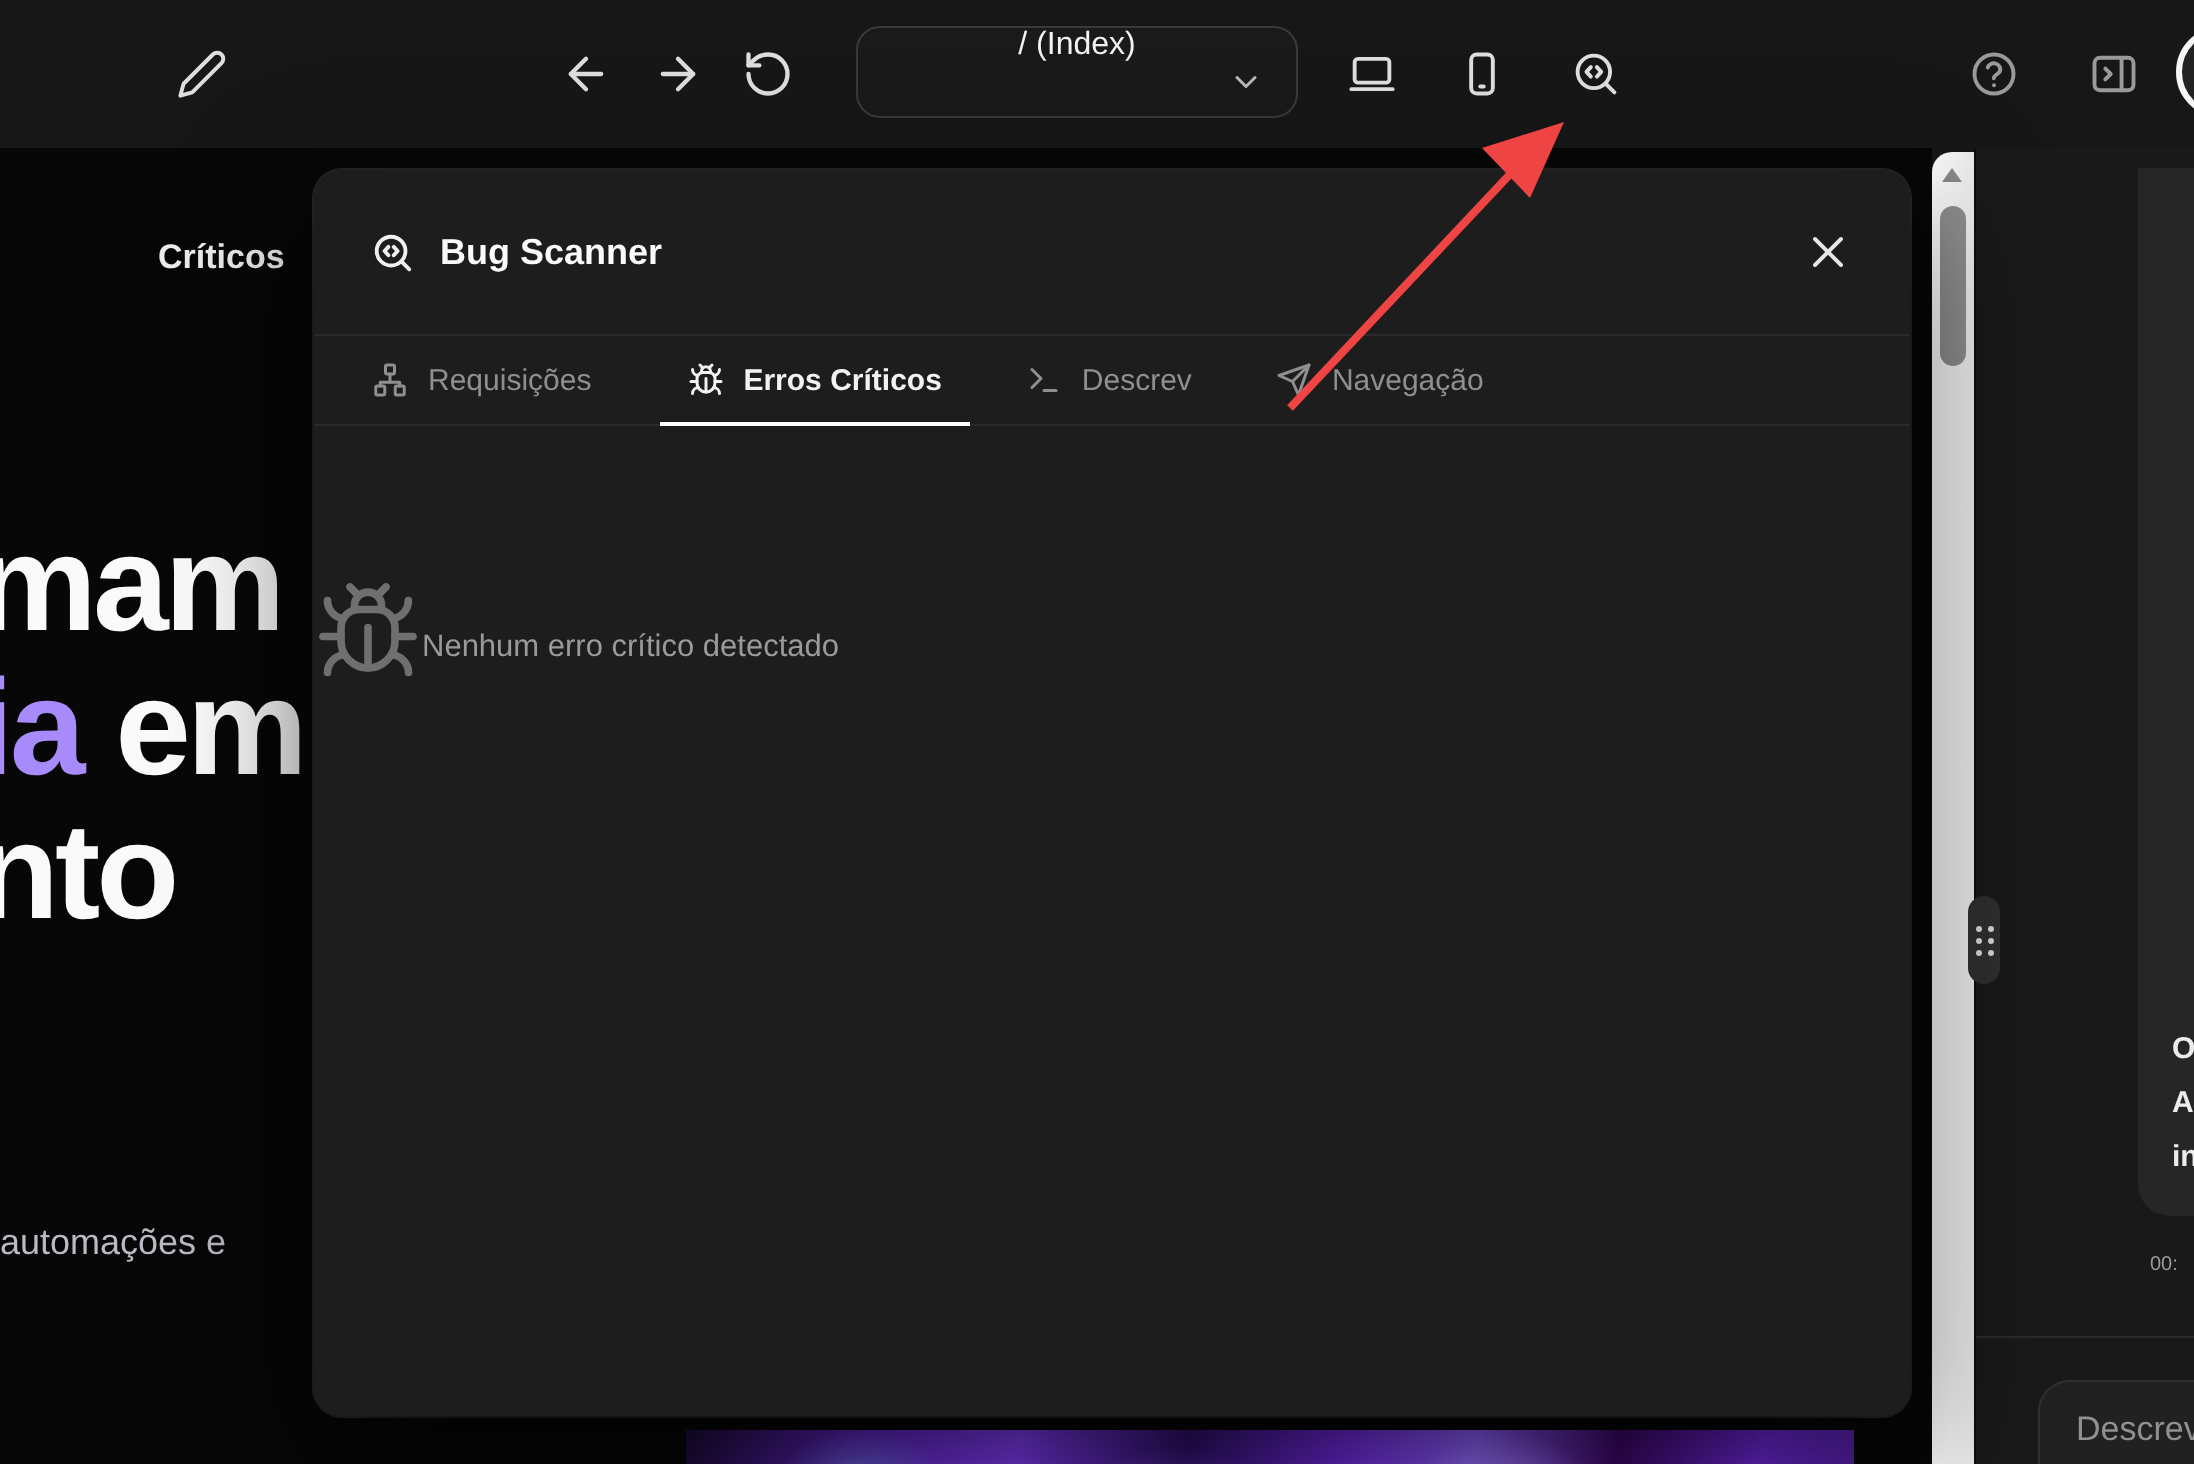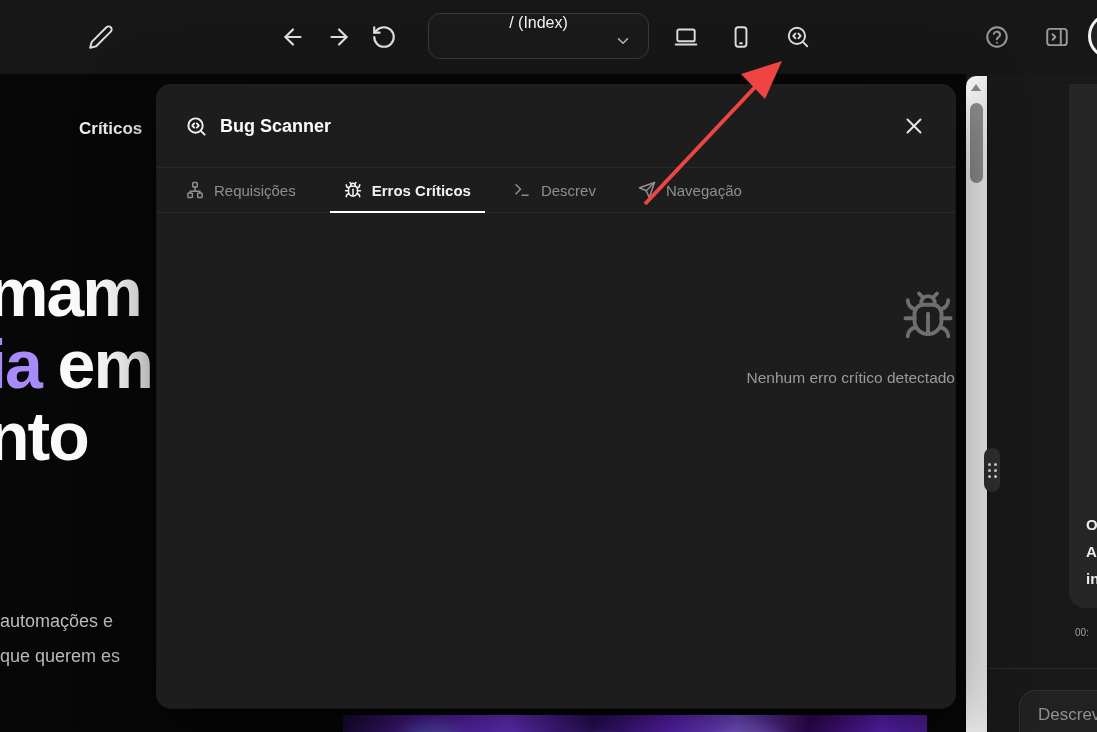--- a/index.html
+++ b/index.html
@@ -89,21 +89,21 @@
   .panel-title{ font-size:18px; font-weight:700; color:#fafafa; }
   .close-btn{ position:absolute; right:28px; top:28px; width:26px; height:26px; color:#e6e6e6; cursor:pointer; }
 
   .tabs{ height:45px; display:flex; align-items:stretch; border-bottom:1px solid #2a2a2a; }
   .tab{ display:flex; align-items:center; gap:10px; font-size:15px; color:#8f8f8f; cursor:pointer; position:relative; padding:0 14px; margin-right:14px; }
   .tab:first-child{ padding-left:29px; padding-right:20px; }
   .tab .ticon{ width:18px; height:18px; }
   .tab.active{ color:#f2f2f2; font-weight:700; }
   .tab.active::after{ content:""; position:absolute; left:0; right:0; bottom:-1px; height:2px; background:#ffffff; }
 
-  .empty{ display:flex; flex-direction:column; align-items:flex-end; padding-top:76px; }
+  .empty{ display:flex; align-items:flex-start; padding-top:76px; }
   .empty .big-bug{ width:54px; height:54px; color:#6f6f6f; }
   .empty .msg{ margin-top:26px; font-size:15.5px; color:#9a9a9a; }
 
   
   .annot{ position:absolute; left:0; top:0; width:1097px; height:732px; z-index:50; pointer-events:none; }
   .annot .shaft{ stroke:var(--arrow-red,#ef4444); stroke-width:4; }
   .annot .head{ fill:var(--arrow-red,#ef4444); }
 </style>
 </head>
 <body>
@@ -164,21 +164,20 @@
 
   <div class="viewport">
     <span class="nav-link">Críticos</span>
     <div class="hero">
       <div><span>mam</span></div>
       <div><span class="accent">ia</span><span> em</span></div>
       <div><span>nto</span></div>
     </div>
     <div class="para">
       <div>automações e</div>
-      <div>que querem es</div>
     </div>
     <div class="hero-image"></div>
   </div>
 
   <div class="vscroll">
     <div class="up"></div>
     <div class="thumb"></div>
   </div>
 
   <aside class="chat">

